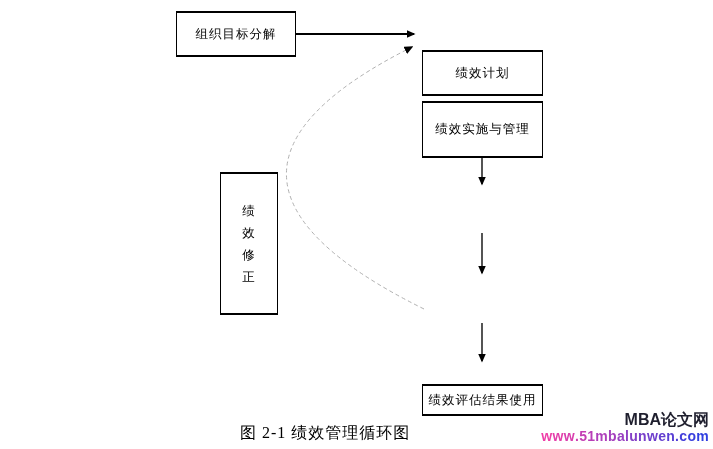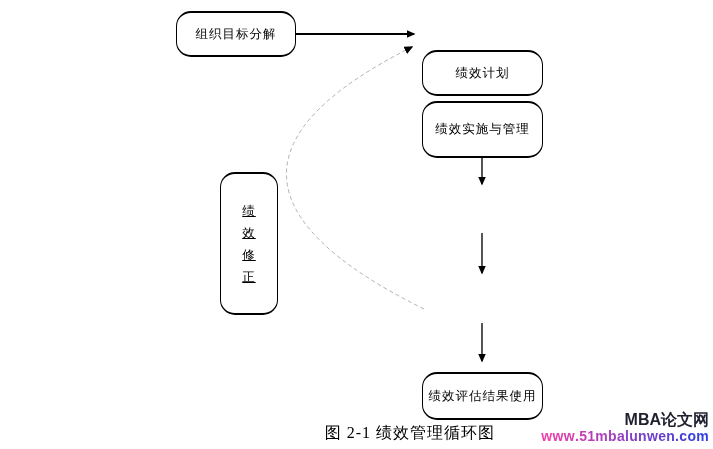--- a/index.html
+++ b/index.html
@@ -5,36 +5,36 @@
   html,body{margin:0;padding:0;}
   body{
     width:713px;height:449px;position:relative;background:#ffffff;overflow:hidden;
     font-family:"Liberation Serif","DejaVu Serif",serif;color:#000;
   }
   .canvas{position:absolute;left:0;top:0;width:713px;height:449px;}
   .box{
     position:absolute;background:#fff;
     border-style:solid;border-color:#000;border-width:2.5px 1.2px;
     display:flex;align-items:center;justify-content:center;
-    font-size:12.5px;letter-spacing:1px;text-align:center;box-sizing:border-box;border-radius:15px;
+    font-size:12.5px;letter-spacing:1px;text-align:center;box-sizing:border-box;
   }
   .box-goal{left:176px;top:11px;width:120px;height:46px;}
   .box-plan{left:422px;top:11px;width:121px;height:46px;margin-top:39px;}
   .box-implement{left:422px;top:101px;width:121px;height:57px;}
   .box-evaluate{left:422px;top:191px;width:121px;height:42px;}
   .box-feedback{left:422px;top:280px;width:121px;height:43px;}
-  .box-result{left:422px;top:372px;width:121px;height:48px;}
-  .box-correction{left:220px;top:172px;width:58px;height:143px;text-decoration:underline;}
+  .box-result{left:422px;top:384px;width:121px;height:32px;}
+  .box-correction{left:220px;top:172px;width:58px;height:143px;}
   .vtext{
     display:inline-block;width:14px;word-break:break-all;line-height:22px;
     font-size:12.5px;text-align:center;
   }
   svg.wires{position:absolute;left:0;top:0;pointer-events:none;}
   .caption{
-    position:absolute;left:240px;top:423px;width:255px;text-align:right;
+    position:absolute;left:240px;top:423px;width:255px;text-align:left;
     font-size:16px;letter-spacing:1px;
   }
   .watermark{
     position:absolute;right:4px;top:411px;width:220px;text-align:right;
     font-family:"Liberation Sans","DejaVu Sans",sans-serif;
     line-height:1.1;
   }
   .wm-name{font-size:16px;font-weight:bold;}
   .wm-url{font-size:14px;font-weight:bold;letter-spacing:0.3px;}
   .wm-url span{display:inline-block;}

